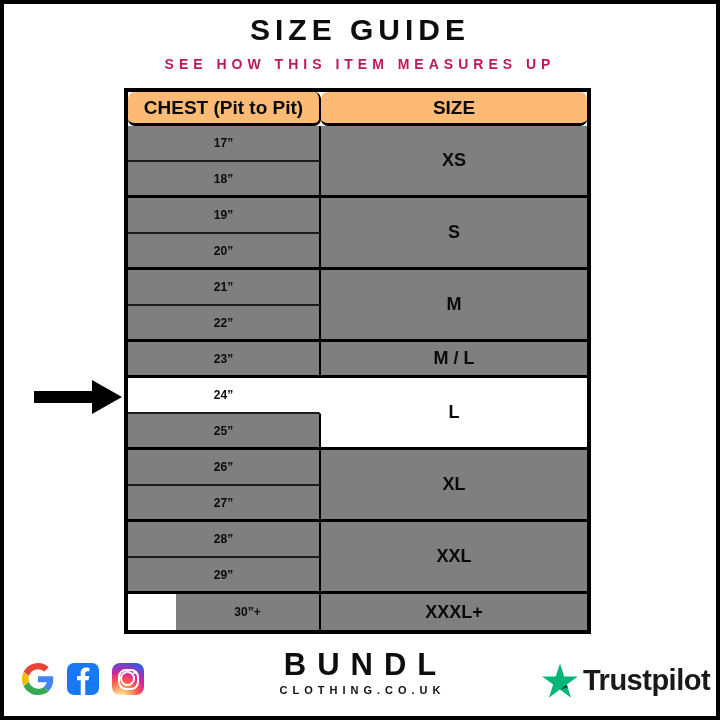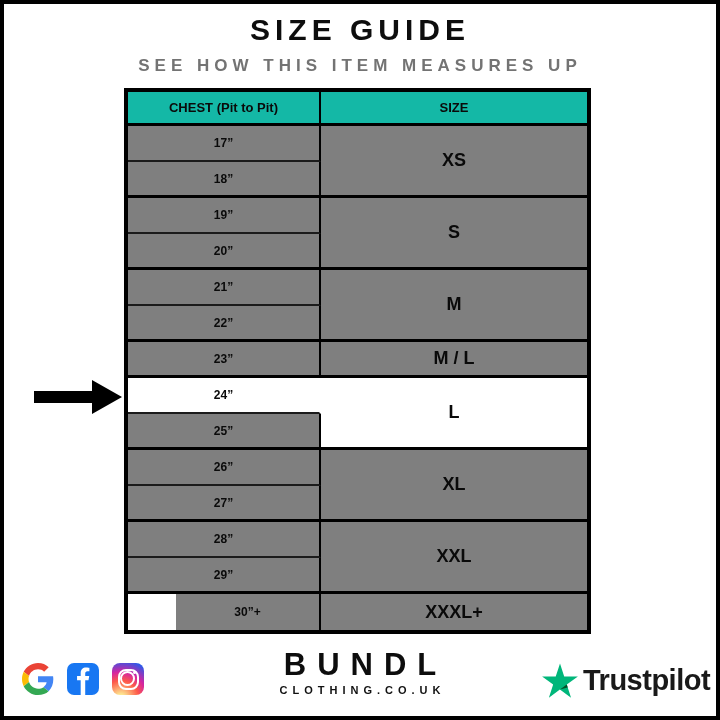--- a/index.html
+++ b/index.html
@@ -6,32 +6,32 @@
   body{
     width:720px;height:720px;position:relative;background:#ffffff;
     font-family:"Liberation Sans",sans-serif;color:#0a0a0a;overflow:hidden;
   }
   .frame{position:absolute;inset:0;border:4px solid #000;pointer-events:none;z-index:50;}
 
   
   .title{position:absolute;top:13px;left:0;right:0;text-align:center;
     font-size:30px;font-weight:800;letter-spacing:5px;color:#0d0d0d;}
   .subtitle{position:absolute;top:56px;left:0;right:0;text-align:center;
-    font-size:17px;font-weight:700;letter-spacing:5px;color:#737373;}
+    font-size:14px;font-weight:700;letter-spacing:5px;color:#be185d;}
 
   
   .size-table{
     position:absolute;left:124px;top:88px;
     border:4px solid #000;background:#fff;
     display:grid;
     grid-template-columns:193px 266px;
     grid-template-rows:34px repeat(14,36px);
   }
   .cell{display:flex;align-items:center;justify-content:center;box-sizing:border-box;}
-  .hcell{background:#14b8a6;font-size:13px;font-weight:700;border-bottom:3px solid #000;}
+  .hcell{background:#fdba74;font-size:19px;font-weight:700;border-bottom:3px solid #000;border-radius:7px;}
   .hcell.c1{border-right:2px solid #000;}
   .mcell{background:#7f7f7f;font-size:12px;font-weight:700;
     border-right:2px solid #000;border-bottom:2px solid #1b1b1b;}
   .mcell.end{border-bottom:3px solid #000;}
   .mcell.last{border-bottom:none;margin-left:48px;}
   .mcell.hl{background:#fff;border-right-color:transparent;}
   .scell{background:#7f7f7f;font-size:18px;font-weight:700;border-bottom:3px solid #000;}
   .scell.hl{background:#fff;}
   .scell.last{border-bottom:none;}
 

